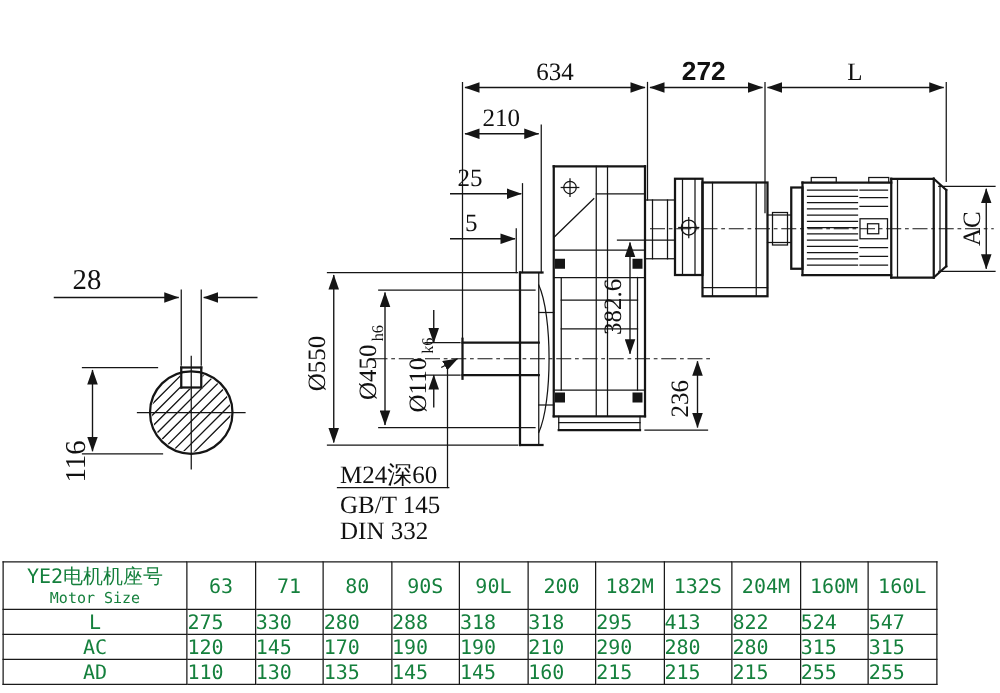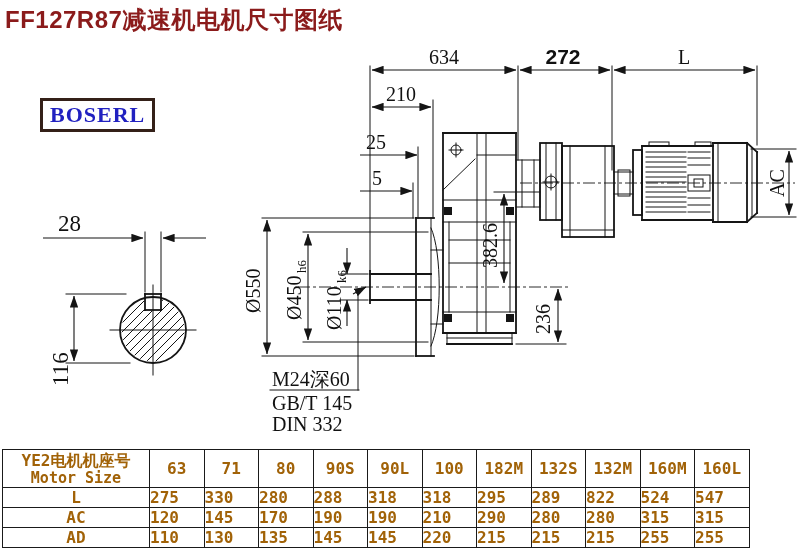--- a/index.html
+++ b/index.html
@@ -18,36 +18,32 @@
   .cl{stroke:#151515;stroke-width:0.9;fill:none;stroke-dasharray:12 3 3 3;}
   .ht{stroke:#151515;stroke-width:1;fill:none;}
   .blt{fill:#151515;}
   text.ds{font-family:"Liberation Serif",serif;font-size:20px;fill:#111;}
   text.dbig{font-family:"Liberation Serif",serif;font-size:23px;fill:#111;}
   text.db{font-family:"Liberation Sans",sans-serif;font-weight:bold;font-size:21px;fill:#111;}
   text.sub{font-family:"Liberation Serif",serif;font-size:13px;fill:#111;}
   #size-table{position:absolute;left:2px;top:449px;border-collapse:collapse;table-layout:fixed;
               font-family:"DejaVu Sans Mono",monospace;background:#fff;}
   #size-table th,#size-table td{border:1.6px solid #1a1a1a;vertical-align:middle;
-              padding:0;font-weight:bold;color:#a16207;}
+              padding:0;font-weight:normal;color:#15803d;}
   #size-table .hrow th{height:37px;font-size:16px;}
   #size-table .drow td,#size-table .drow th{height:19px;font-size:16px;}
   .hc1{line-height:18px;font-size:16px;}
-  .hc2{line-height:16px;font-size:15px;}
+  .hc2{line-height:16px;font-size:12px;}
 </style>
 </head>
 <body>
 
 <div id="stage">
 
-  <div id="page-title">FF127R87减速机电机尺寸图纸</div>
-
-  <div id="logo-box">
-    <span>BOSERL</span>
-  </div>
+
 
   <svg width="800" height="554" viewBox="0 0 800 554">
     <defs>
       <marker id="ar" viewBox="0 0 10 7" refX="9.6" refY="3.5" markerWidth="11" markerHeight="8" orient="auto-start-reverse">
           <path d="M0,0L10,3.5L0,7z" fill="#151515"></path>
         </marker>
       <clipPath id="shaftclip">
           <circle cx="153" cy="330" r="31.5"></circle>
         </clipPath>
     </defs>
@@ -254,39 +250,39 @@
         <tr class="hrow" id="table-head-row">
       <th id="table-corner-cell">
         <div class="hc1">YE2电机机座号</div>
         <div class="hc2">Motor Size</div>
       </th>
     <th>63</th>
           <th>71</th>
           <th>80</th>
           <th>90S</th>
           <th>90L</th>
-          <th>100</th>
+          <th>200</th>
           <th>182M</th>
           <th>132S</th>
-          <th>132M</th>
+          <th>204M</th>
           <th>160M</th>
           <th>160L</th>
         </tr>
       </thead>
     <tbody id="table-body">
         <tr class="drow">
           <th>L</th>
           <td>275</td>
           <td>330</td>
           <td>280</td>
           <td>288</td>
           <td>318</td>
           <td>318</td>
           <td>295</td>
-          <td>289</td>
+          <td>413</td>
           <td>822</td>
           <td>524</td>
           <td>547</td>
         </tr>
         <tr class="drow">
           <th>AC</th>
           <td>120</td>
           <td>145</td>
           <td>170</td>
           <td>190</td>
@@ -298,21 +294,21 @@
           <td>315</td>
           <td>315</td>
         </tr>
         <tr class="drow">
           <th>AD</th>
           <td>110</td>
           <td>130</td>
           <td>135</td>
           <td>145</td>
           <td>145</td>
-          <td>220</td>
+          <td>160</td>
           <td>215</td>
           <td>215</td>
           <td>215</td>
           <td>255</td>
           <td>255</td>
         </tr>
       </tbody>
   </table>
 
 </div>

